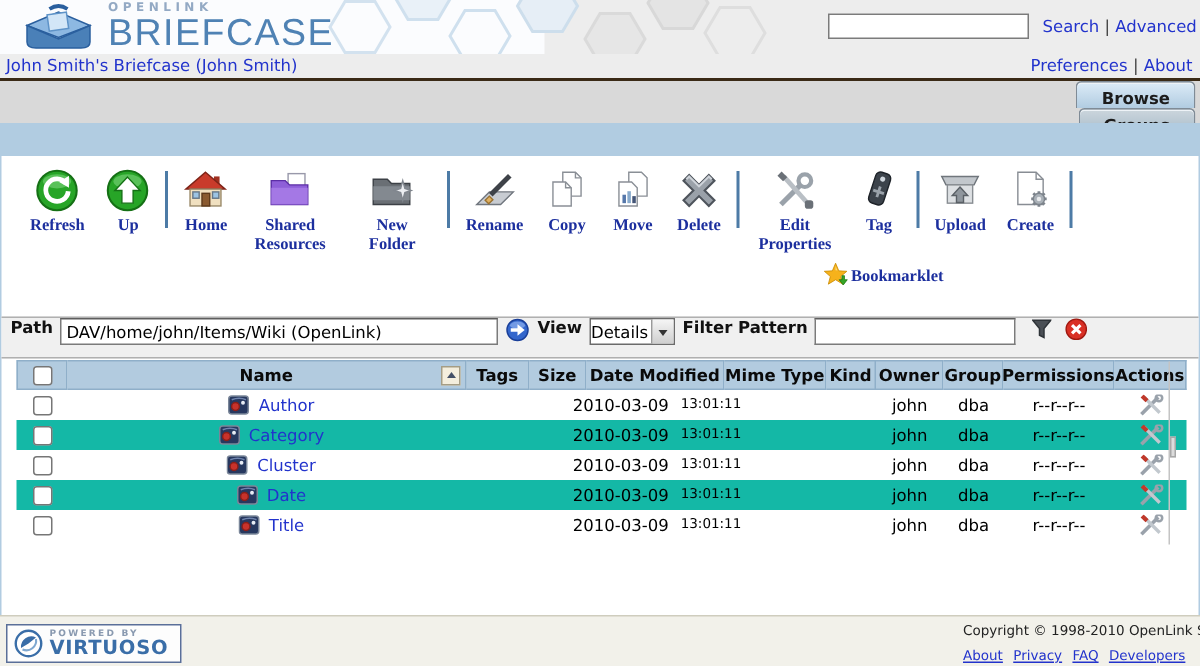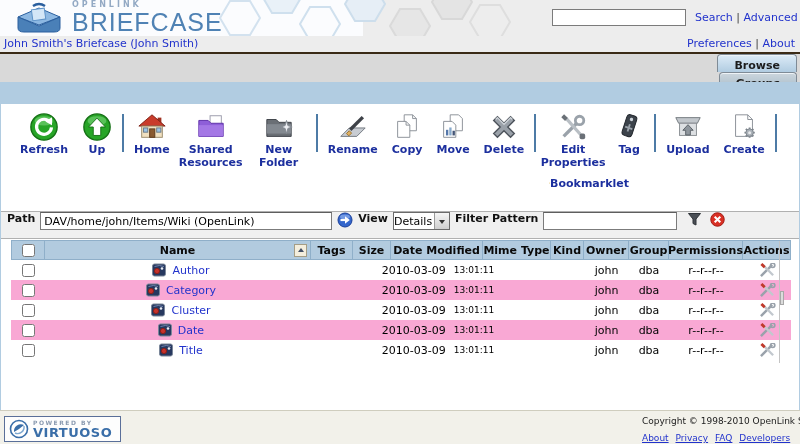--- a/index.html
+++ b/index.html
@@ -37,21 +37,21 @@
   .band { position:absolute; top:82px; left:0; width:800px; height:22px; background:#b1cce1; }
 
   
   .frame { position:absolute; top:104px; left:0; width:800px; height:306px; background:#fff;
            border-left:1px solid #b1cce1; border-right:1px solid #b1cce1; }
 
   
   .toolbar { position:absolute; top:8px; left:12px; display:flex; align-items:flex-start; }
   .tb-item { display:flex; flex-direction:column; align-items:center; padding:0 7px; max-width:68px;
              cursor:pointer; text-align:center; }
-  .tb-label { margin-top:2px; font-weight:bold; color:#1c2f9e; line-height:1.15; }
+  .tb-label { margin-top:2px; font-weight:bold; color:#1c2f9e; line-height:1.15;font-family:Liberation Serif, serif; }
   .tb-sep { width:2px; height:38px; background:#4d7ba6; margin:2px 3px 0; }
   .bookmarklet { position:absolute; top:64px; left:548px; width:80px; display:flex; 
                  align-items:center; cursor:pointer; }
 
   
   .pathbar { position:absolute; top:107px; left:0; width:798px; height:28px; background:#f0f0f0;
              border-top:1px solid #b0b0b0; border-bottom:1px solid #b0b0b0;
              display:flex; align-items:flex-start; padding:0 6px; gap:5px; }
   .pb-label { font-weight:bold; color:#111; white-space:nowrap; }
   .txt { height:18px; border:1px solid #7b7b7b; border-top-color:#5e5e5e; background:#fff;
@@ -69,21 +69,21 @@
   .grid { position:absolute; top:136px; left:10px; width:780px; }
   .grow { display:grid; grid-template-columns:34px 266px 42px 38px 92px 68px 33px 45px 40px 74px 48px; }
   .grid-header .cell { background:#b2cbdf; border:1px solid #8fafc9; border-left:none; font-weight:bold;
                        color:#0a0a0a; display:flex; align-items:center; justify-content:center; height:20px; }
   .grid-header .cell:first-child { border-left:1px solid #8fafc9; }
   .c-name-h { position:relative; }
   .sort-btn { position:absolute; right:3px; top:3px; width:13px; height:13px; background:#f4eedd;
               border:1px solid #a59d85; display:flex; align-items:center; justify-content:center; cursor:pointer; }
   .tri-up { width:0; height:0; border:3px solid transparent; border-bottom:4.5px solid #445066; margin-top:-4px; }
   .grid-row .cell { height:20px; display:flex; align-items:center; justify-content:center; }
-  .grid-row.alt { background:#f9a8d4; }
+  .grid-row.alt { background:#14b8a6; }
   .cb-cell { justify-content:center; }
   .name-cell { justify-content:flex-start; padding-left:6px; gap:5px; }
   .date-cell { justify-content:flex-start; padding-left:2px; gap:8px; white-space:nowrap; }
   .time { font-size:9px; }
   .actions-cell { cursor:pointer; }
   .scrollgrip { position:absolute; top:137px; left:778px; width:5px; height:122px; border-left:1px solid #c4c4c4; }
   .scrollgrip .handle { position:absolute; top:50px; left:0; width:4px; height:14px;
                         background:#dcdcdc; border:1px solid #a8a8a8; }
 
   

